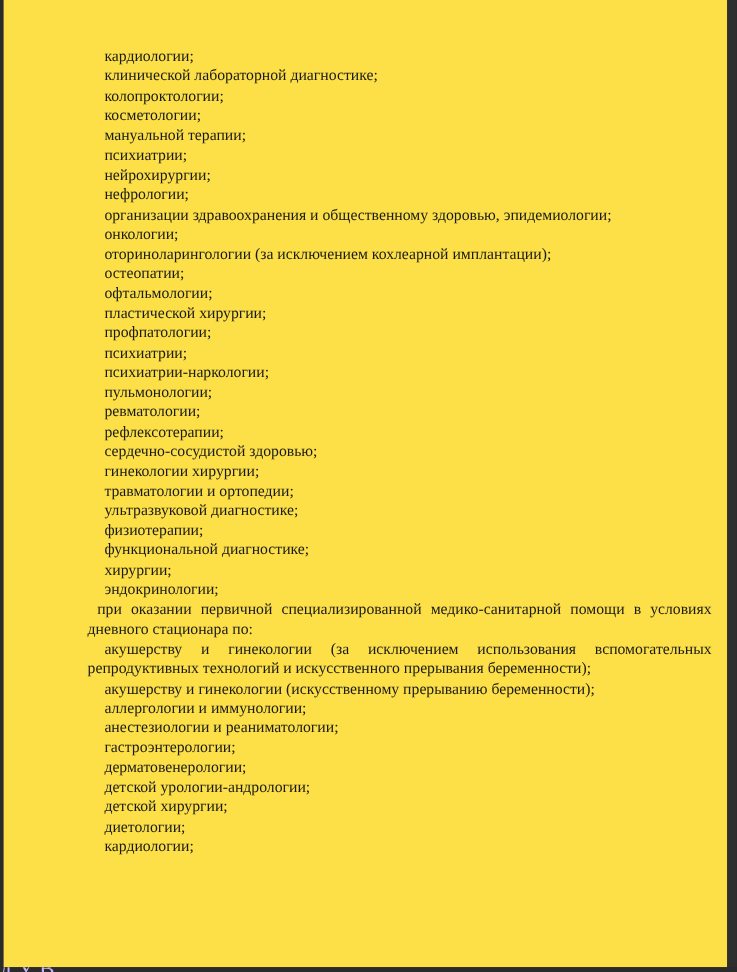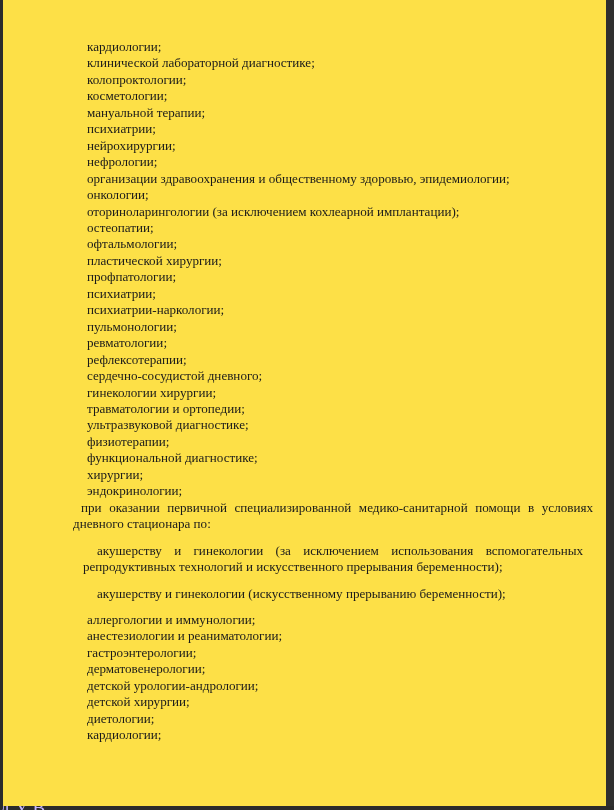--- a/index.html
+++ b/index.html
@@ -89,21 +89,21 @@
   
   .para {
     margin: 0;
     padding: 0;
     text-indent: 8px;
     text-align: justify;
   }
 
   
   .item-wrap {
-    margin: 10px;
+    margin: 0;
     padding: 0;
     text-indent: 14px;
     text-align: justify;
   }
   .item-wrap:last-of-type {
     text-align: left;
   }
 </style>
 </head>
 <body>
@@ -127,21 +127,21 @@
         <div class="item">оториноларингологии (за исключением кохлеарной имплантации);</div>
         <div class="item">остеопатии;</div>
         <div class="item">офтальмологии;</div>
         <div class="item">пластической хирургии;</div>
         <div class="item">профпатологии;</div>
         <div class="item">психиатрии;</div>
         <div class="item">психиатрии-наркологии;</div>
         <div class="item">пульмонологии;</div>
         <div class="item">ревматологии;</div>
         <div class="item">рефлексотерапии;</div>
-        <div class="item">сердечно-сосудистой дневного;</div>
+        <div class="item">сердечно-сосудистой здоровью;</div>
         <div class="item">гинекологии хирургии;</div>
         <div class="item">травматологии и ортопедии;</div>
         <div class="item">ультразвуковой диагностике;</div>
         <div class="item">физиотерапии;</div>
         <div class="item">функциональной диагностике;</div>
         <div class="item">хирургии;</div>
         <div class="item">эндокринологии;</div>
         <div class="para">при оказании первичной специализированной медико-санитарной помощи в условиях дневного стационара по:</div>
         <div class="item-wrap">акушерству и гинекологии (за исключением использования вспомогательных репродуктивных технологий и искусственного прерывания беременности);</div>
         <div class="item-wrap">акушерству и гинекологии (искусственному прерыванию беременности);</div>

